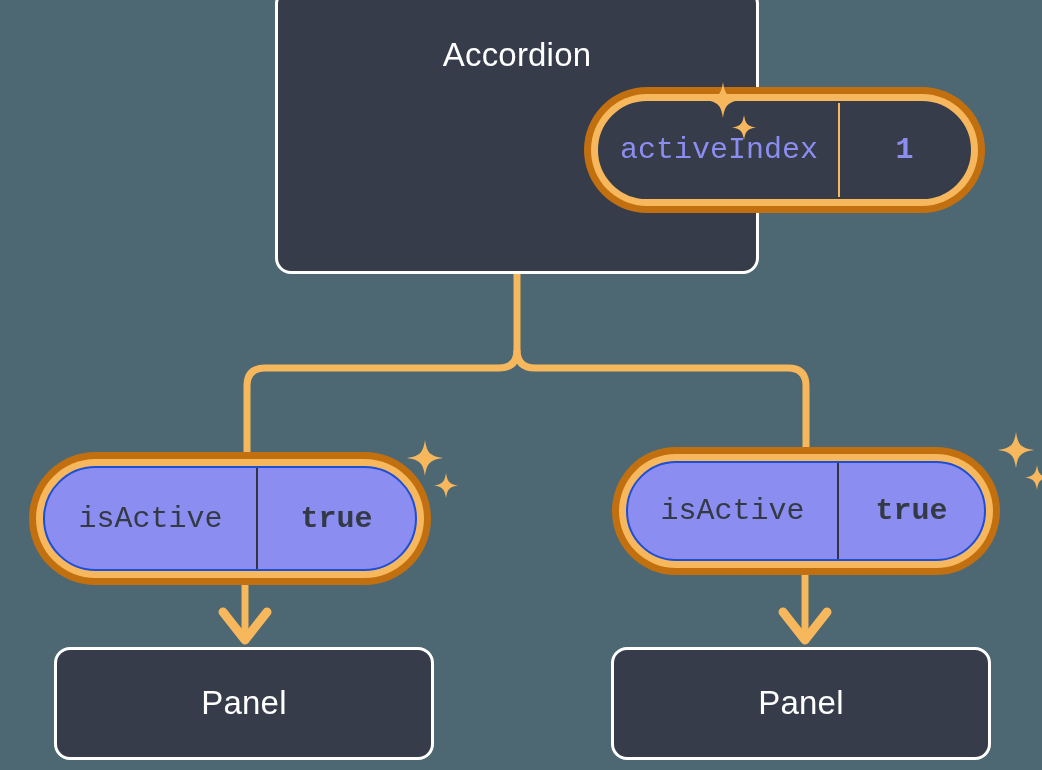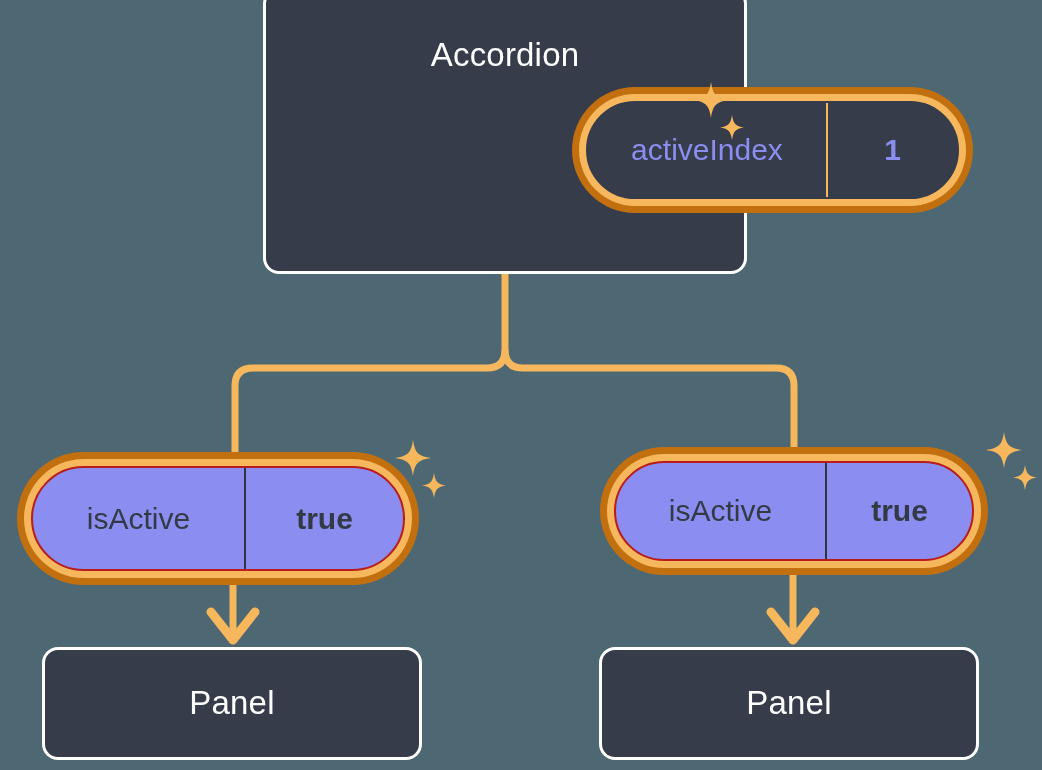--- a/index.html
+++ b/index.html
@@ -12,21 +12,21 @@
     overflow: hidden;
   }
   body {
     background: #4d6872;
     font-family: "Liberation Sans", "DejaVu Sans", sans-serif;
     position: relative;
   }
 
   #stage {
     position: absolute;
-    left: 0; top: 0;
+    left: 12px; top: 0;
     width: 965px;
     height: 770px;
   }
 
   
   #connectors {
     position: absolute;
     left: 0; top: 0;
     width: 1042px;
     height: 770px;
@@ -103,37 +103,38 @@
     padding: 7px;
   }
   .pill-body {
     width: 100%;
     height: 100%;
     border-radius: 999px;
     display: flex;
     align-items: stretch;
     overflow: hidden;
     position: relative;
+    font-family: Liberation Mono, monospace;
   }
 
   
   .pill-dark .pill-body {
     background: #363c4a;
     border: 2px solid #363c4a;
   }
   .pill-dark .pill-key,
   .pill-dark .pill-val {
     color: #8b8ef0;
   }
   .pill-dark .pill-divider { background: #f7b75c; }
 
   
   .pill-purple .pill-body {
     background: #8b8ef0;
-    border: 2px solid #b91c1c;
+    border: 2px solid #1d4ed8;
     justify-content: space-between;
   }
   .pill-purple .pill-key,
   .pill-purple .pill-val {
     color: #333a45;
   }
   .pill-purple .pill-divider { background: #2f3440; }
 
   .pill-key, .pill-val {
     display: flex;

